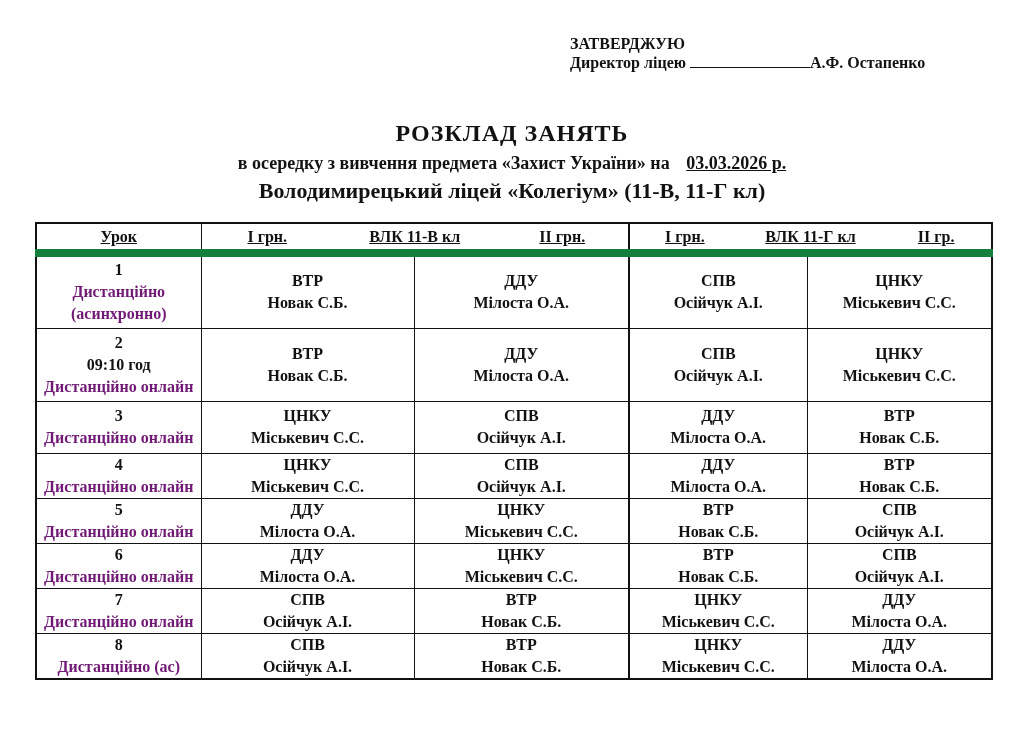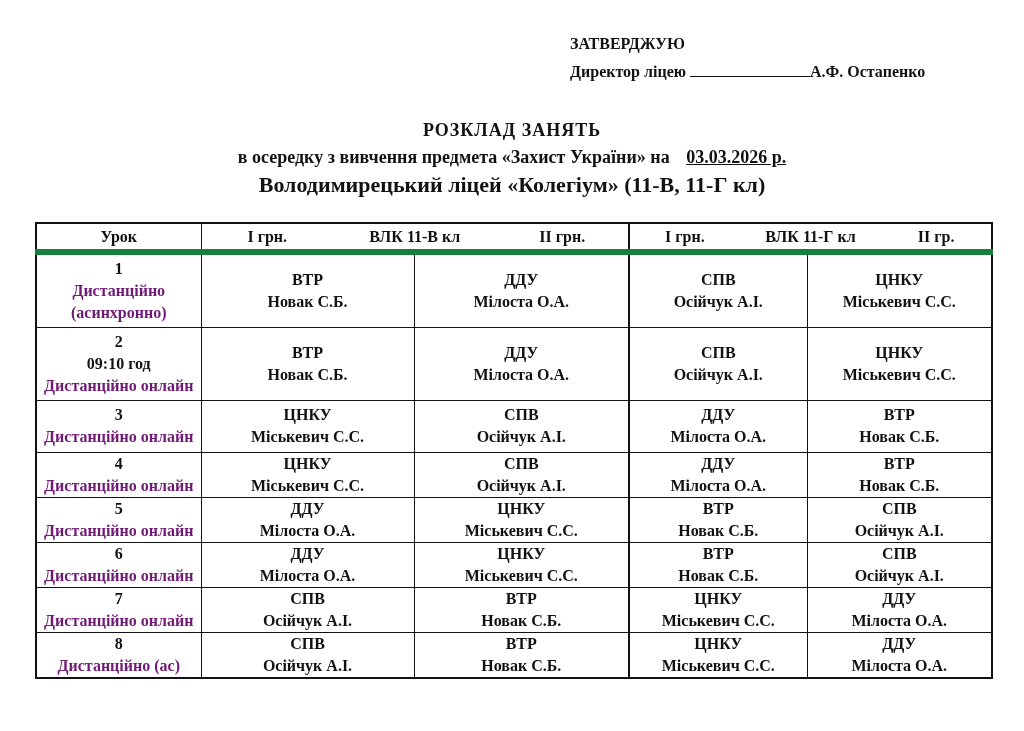--- a/index.html
+++ b/index.html
@@ -3,38 +3,38 @@
 <meta charset="utf-8">
 <style>
   html,body { margin:0; padding:0; background:#e9e9e9; }
   .page {
     position:relative; width:1024px; height:731px; background:#ffffff;
     font-family:"Liberation Serif","DejaVu Serif",serif; font-weight:bold; color:#121212;
     overflow:hidden; margin:0 auto;
   }
   
   .approval { position:absolute; left:570px; top:34px; font-size:16px; line-height:19px; }
-  .approval .l2 { margin-top:9px; }
+  .approval .l2 { }
   .blank-line { display:inline-block; width:120px; height:13px; border-bottom:1.6px solid #121212; }
   
   .titles { position:absolute; top:120px; left:0; width:1024px; text-align:center; }
-  .t1 { font-size:18px; letter-spacing:1px; }
+  .t1 { font-size:24px; letter-spacing:1px; }
   .t2 { font-size:18px; margin-top:6px; }
   .t3 { font-size:22px; margin-top:4px; }
   .u { text-decoration:underline;margin-left:12px; }
   
   table.sched {
     position:absolute; left:35px; top:222px;
     border-collapse:collapse; table-layout:fixed;
     border:2px solid #121212; font-size:16px;
   }
   .sched th, .sched td {
     border:1px solid #121212; padding:0; text-align:center; vertical-align:middle;
   }
-  .sched thead th { height:25px; font-size:16px; border-bottom:6px solid #15803d; }
+  .sched thead th { height:25px; font-size:16px; border-bottom:8px solid #15803d;text-decoration:underline; }
   .sched .sec { border-left:2px solid #121212; }
   .grp { display:flex; width:100%;gap:16px; }
   .grp span { flex:1; }
   .r1 { height:75px; } .r2 { height:73px; } .r3 { height:52px; }
   .r4 { height:42px; } .r5 { height:43px; } .r6 { height:42px; }
   .r7 { height:45px; } .r8 { height:44px; }
   .cell-line { line-height:22px; }
   .red { color:#701a75; }
   .code, .teacher { line-height:22px; }
 </style>

